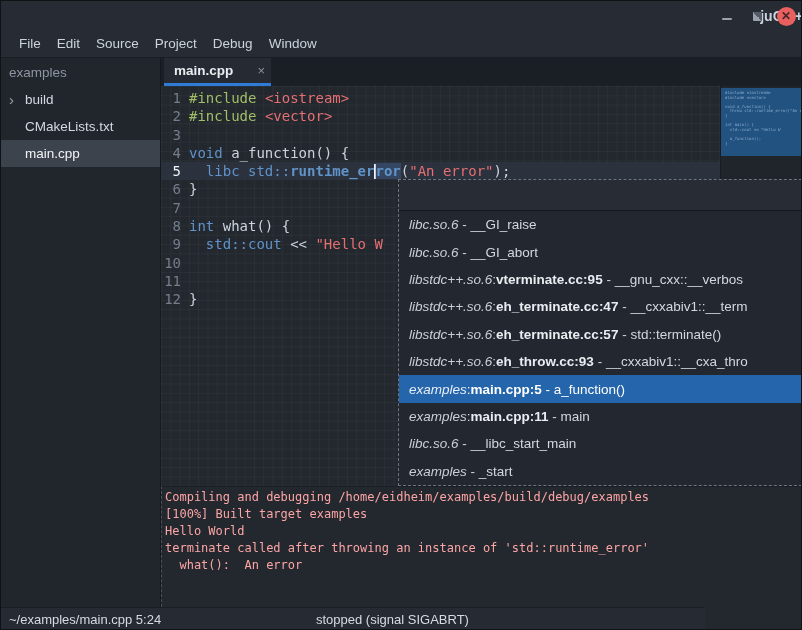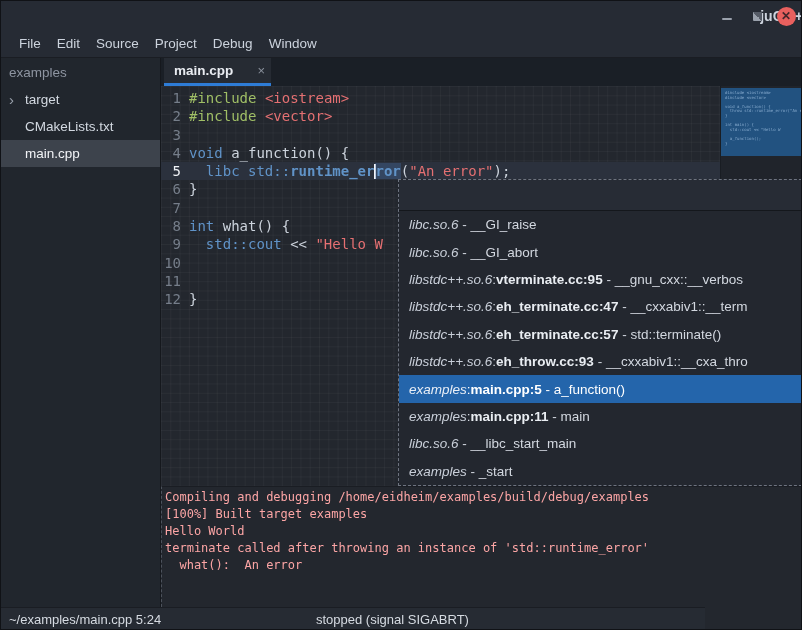--- a/index.html
+++ b/index.html
@@ -107,21 +107,21 @@
       <div class="menu-item">Edit</div>
       <div class="menu-item">Source</div>
       <div class="menu-item">Project</div>
       <div class="menu-item">Debug</div>
       <div class="menu-item">Window</div>
     </div>
 
   <div class="sidebar">
     <div class="sidebar-header">examples</div>
     <div id="tree-items">
-        <div class="tree-item"><span class="chevron">›</span><span>target</span></div>
+        <div class="tree-item"><span class="chevron">›</span><span>build</span></div>
         <div class="tree-item"><span>CMakeLists.txt</span></div>
         <div class="tree-item selected"><span>main.cpp</span></div>
       </div>
   </div>
 
   <div class="tabbar">
     <div class="tab">
       <span class="tab-label">main.cpp</span>
       <span class="tab-close">×</span>
     </div>

